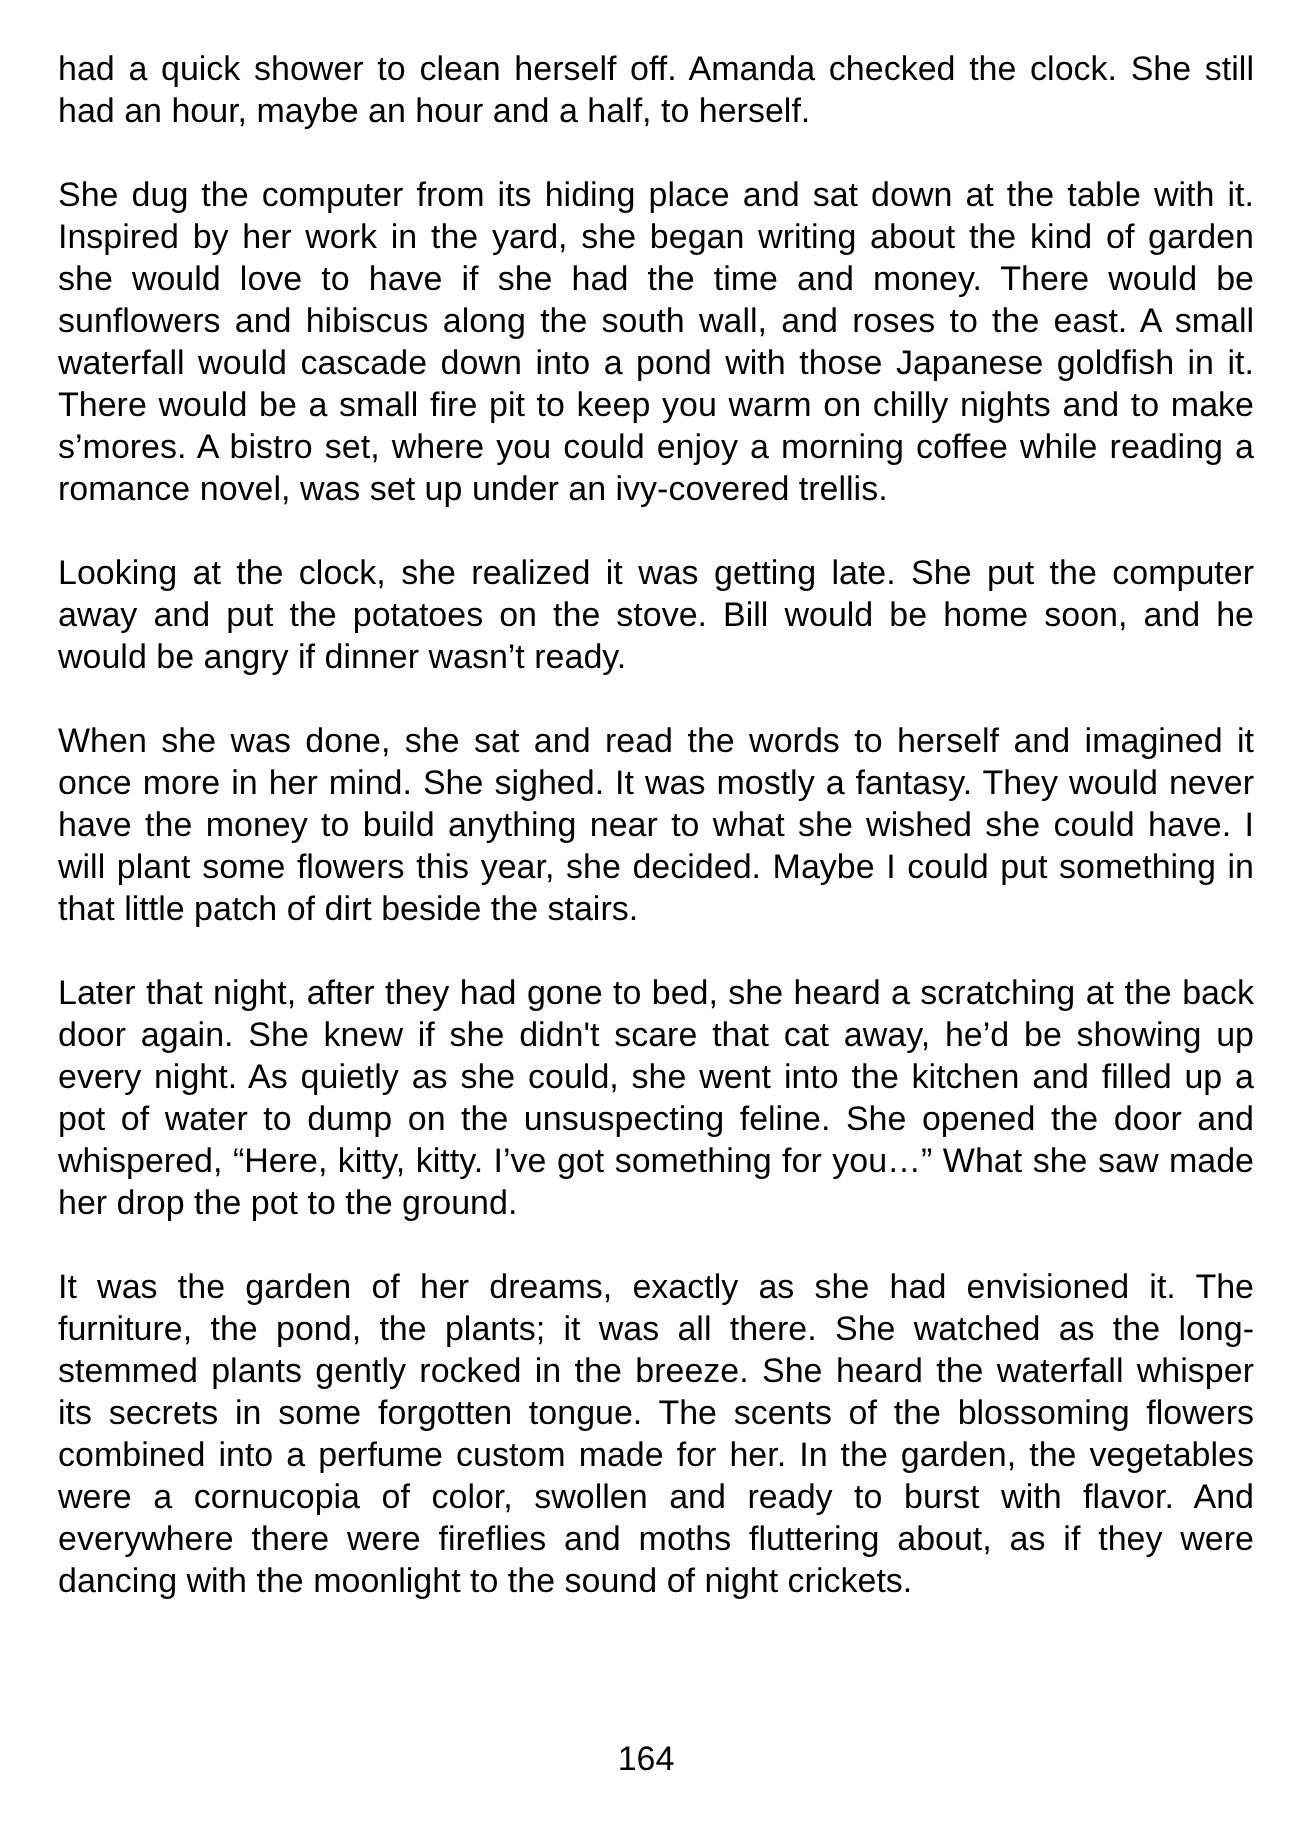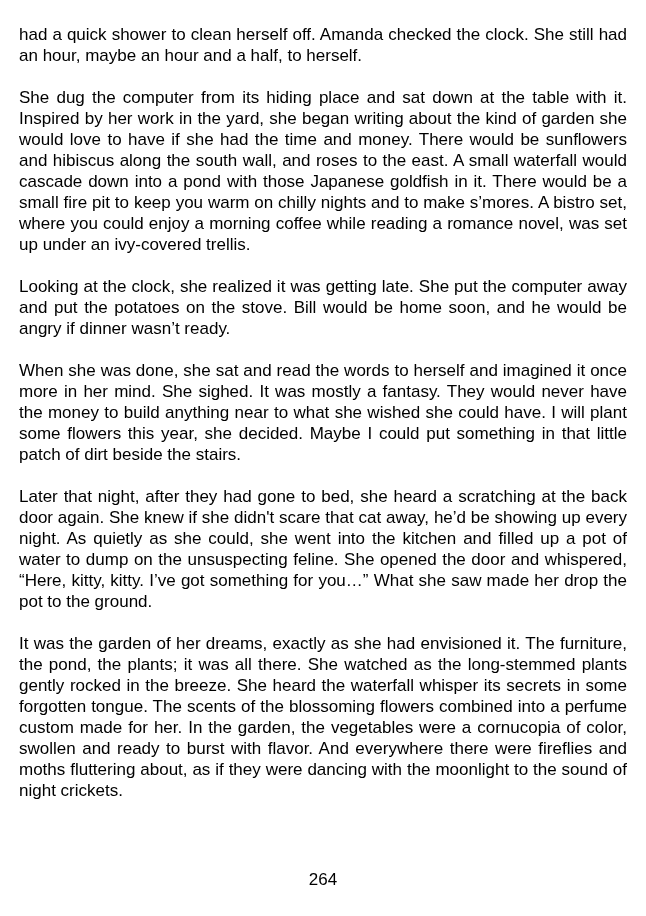--- a/index.html
+++ b/index.html
@@ -18,21 +18,21 @@
   .page {
     position: absolute;
     top: 0;
     left: 0;
     width: 646px;
     height: 916px;
     box-sizing: border-box;
     padding: 24px 19px 0 19px;
   }
   .page p {
-    margin: 0 0 21px 0;
+    margin: 0 0 21px 10px;
     font-size: 17px;
     line-height: 21px;
     text-align: justify;
     letter-spacing: 0;
   }
   .page-footer {
     position: absolute;
     top: 869px;
     left: 0;
     width: 646px;
@@ -46,13 +46,13 @@
 
 <main class="page">
   <p>had a quick shower to clean herself off. Amanda checked the clock. She still had an hour, maybe an hour and a half, to herself.</p>
   <p>She dug the computer from its hiding place and sat down at the table with it. Inspired by her work in the yard, she began writing about the kind of garden she would love to have if she had the time and money. There would be sunflowers and hibiscus along the south wall, and roses to the east. A small waterfall would cascade down into a pond with those Japanese goldfish in it. There would be a small fire pit to keep you warm on chilly nights and to make s’mores. A bistro set, where you could enjoy a morning coffee while reading a romance novel, was set up under an ivy-covered trellis.</p>
   <p>Looking at the clock, she realized it was getting late. She put the computer away and put the potatoes on the stove. Bill would be home soon, and he would be angry if dinner wasn’t ready.</p>
   <p>When she was done, she sat and read the words to herself and imagined it once more in her mind. She sighed. It was mostly a fantasy. They would never have the money to build anything near to what she wished she could have. I will plant some flowers this year, she decided. Maybe I could put something in that little patch of dirt beside the stairs.</p>
   <p>Later that night, after they had gone to bed, she heard a scratching at the back door again. She knew if she didn't scare that cat away, he’d be showing up every night. As quietly as she could, she went into the kitchen and filled up a pot of water to dump on the unsuspecting feline. She opened the door and whispered, “Here, kitty, kitty. I’ve got something for you…” What she saw made her drop the pot to the ground.</p>
   <p>It was the garden of her dreams, exactly as she had envisioned it. The furniture, the pond, the plants; it was all there. She watched as the long-stemmed plants gently rocked in the breeze. She heard the waterfall whisper its secrets in some forgotten tongue. The scents of the blossoming flowers combined into a perfume custom made for her. In the garden, the vegetables were a cornucopia of color, swollen and ready to burst with flavor. And everywhere there were fireflies and moths fluttering about, as if they were dancing with the moonlight to the sound of night crickets.</p>
 </main>
 
-<div class="page-footer">264</div>
+<div class="page-footer">164</div>
 
 </body></html>

